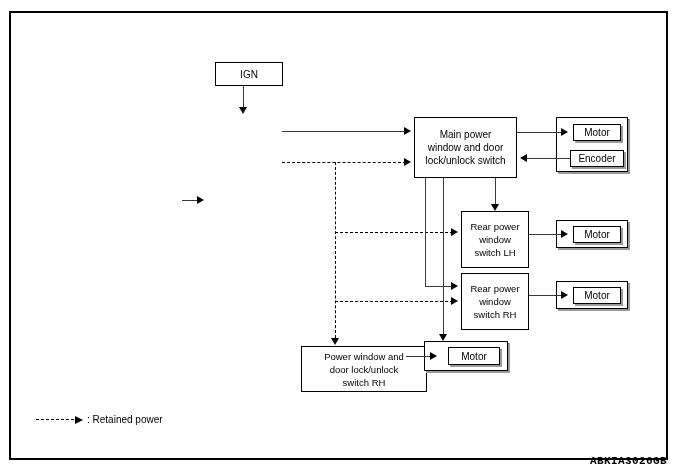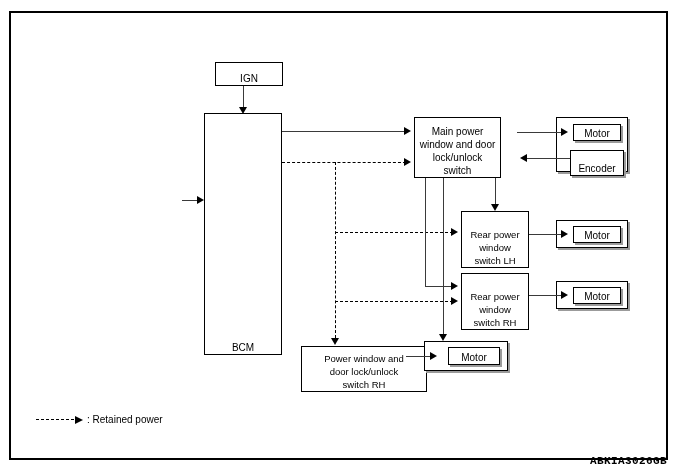--- a/index.html
+++ b/index.html
@@ -27,21 +27,21 @@
     border: 2px solid #000000;
     box-sizing: border-box;
   }
   
   .box {
     position: absolute;
     border: 1px solid #000000;
     background: #ffffff;
     box-sizing: border-box;
     display: flex;
-    align-items: flex-end;
+    align-items: center;
     justify-content: center;
     text-align: center;
     font-size: 10px;
     line-height: 13px;
     color: #000000;
   }
   .box .lbl {
     display: block;
     padding: 0 3px;
     white-space: pre-line;
@@ -135,28 +135,25 @@
 
   <div id="outer-frame"></div>
 
   <div class="box" style="left:215px; top:62px; width:68px; height:24px;">
     <span class="lbl">IGN</span>
   </div>
 
   <div class="vline" style="left:243px; top:86px; height:21px;"></div>
   <div class="arrow down" style="left:239px; top:107px;"></div>
 
-  <div class="box" style="left:204px; top:113px; width:78px; height:242px;">
-    <span class="lbl">BCM</span>
-  </div>
 
   <div class="hline" style="left:182px; top:200px; width:16px;"></div>
   <div class="arrow right" style="left:197px; top:196px;"></div>
 
-  <div class="box" style="left:414px; top:117px; width:87px; height:61px;">
+  <div class="box" style="left:414px; top:117px; width:103px; height:61px;">
     <span class="lbl">Main power
 window and door
 lock/unlock switch</span>
   </div>
 
   <div class="hline" style="left:282px; top:131px; width:124px;"></div>
   <div class="arrow right" style="left:404px; top:127px;"></div>
 
   <div class="hline dash" style="left:282px; top:162px; width:124px;"></div>
   <div class="arrow right" style="left:404px; top:158px;"></div>
@@ -167,21 +164,21 @@
   <div class="hline dash" style="left:335px; top:232px; width:118px;"></div>
   <div class="arrow right" style="left:451px; top:228px;"></div>
 
   <div class="hline dash" style="left:335px; top:301px; width:118px;"></div>
   <div class="arrow right" style="left:451px; top:297px;"></div>
 
   <div class="group-box" style="left:556px; top:117px; width:72px; height:55px;"></div>
   <div class="box" style="left:573px; top:124px; width:48px; height:17px; box-shadow:2px 2px 0 #9b9b9b;">
     <span class="lbl">Motor</span>
   </div>
-  <div class="box" style="left:570px; top:150px; width:54px; height:26px; box-shadow:2px 2px 0 #9b9b9b;">
+  <div class="box" style="left:570px; top:150px; width:54px; height:17px; box-shadow:2px 2px 0 #9b9b9b;">
     <span class="lbl">Encoder</span>
   </div>
 
   <div class="hline" style="left:517px; top:132px; width:46px;"></div>
   <div class="arrow right" style="left:561px; top:128px;"></div>
 
   <div class="hline" style="left:527px; top:158px; width:43px;"></div>
   <div class="arrow left" style="left:520px; top:154px;"></div>
 
   <div class="box" style="left:461px; top:211px; width:68px; height:57px; font-size:9.5px;">

